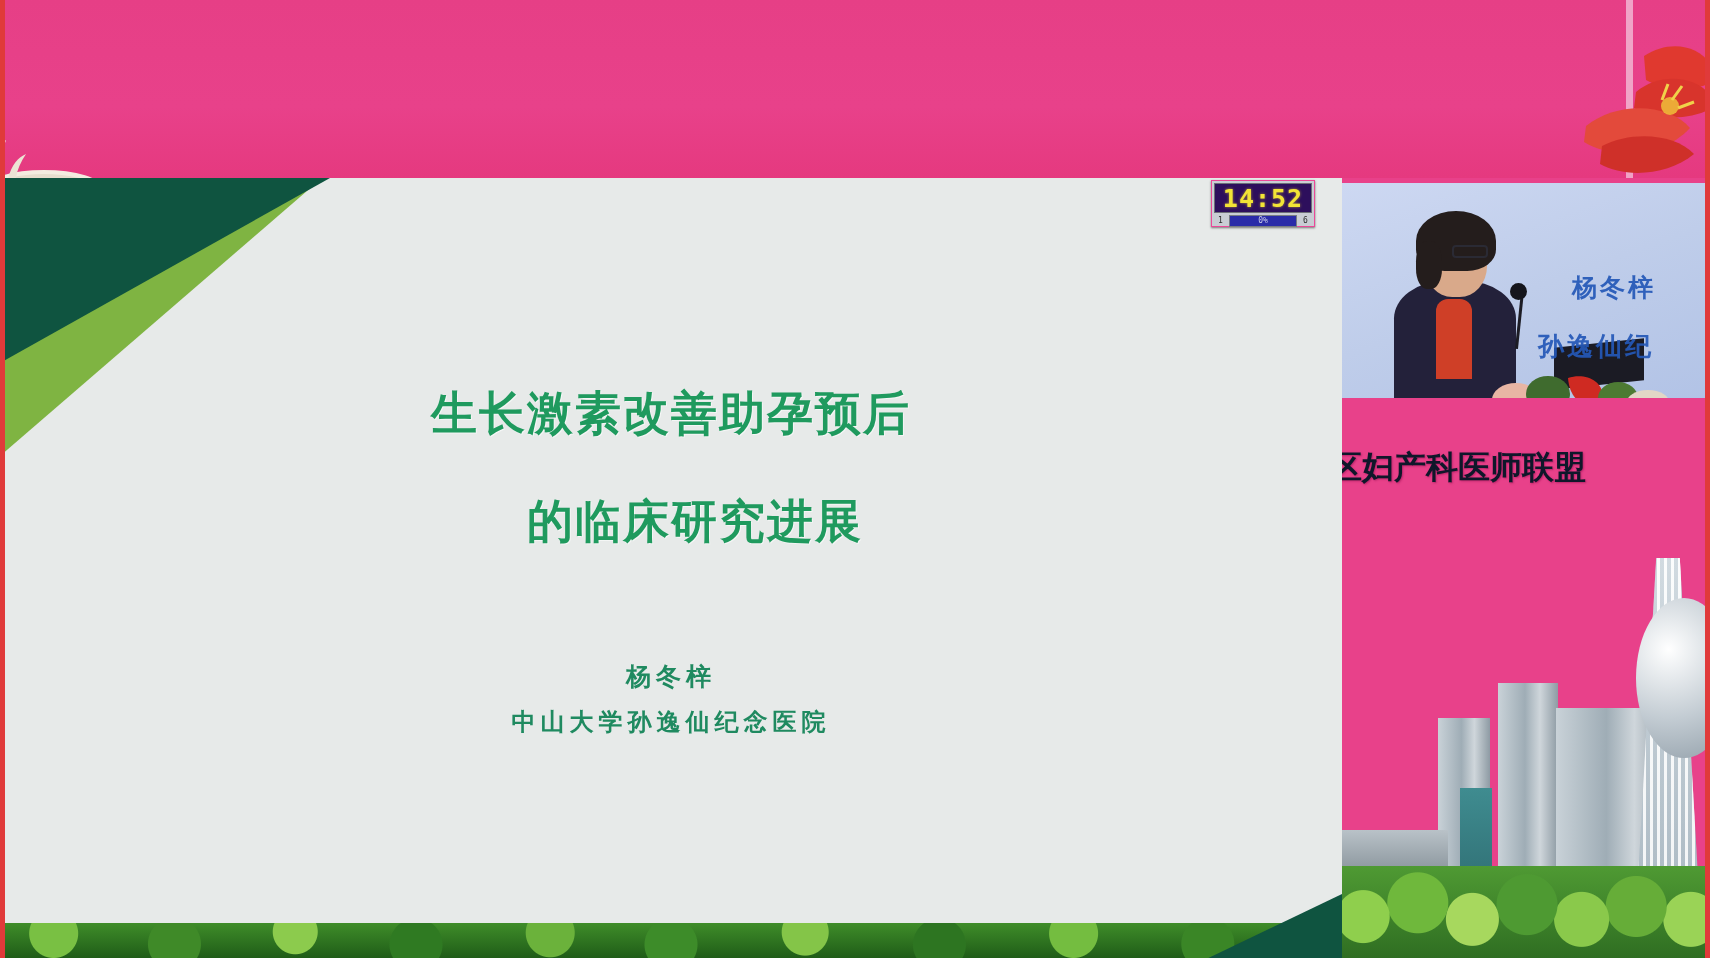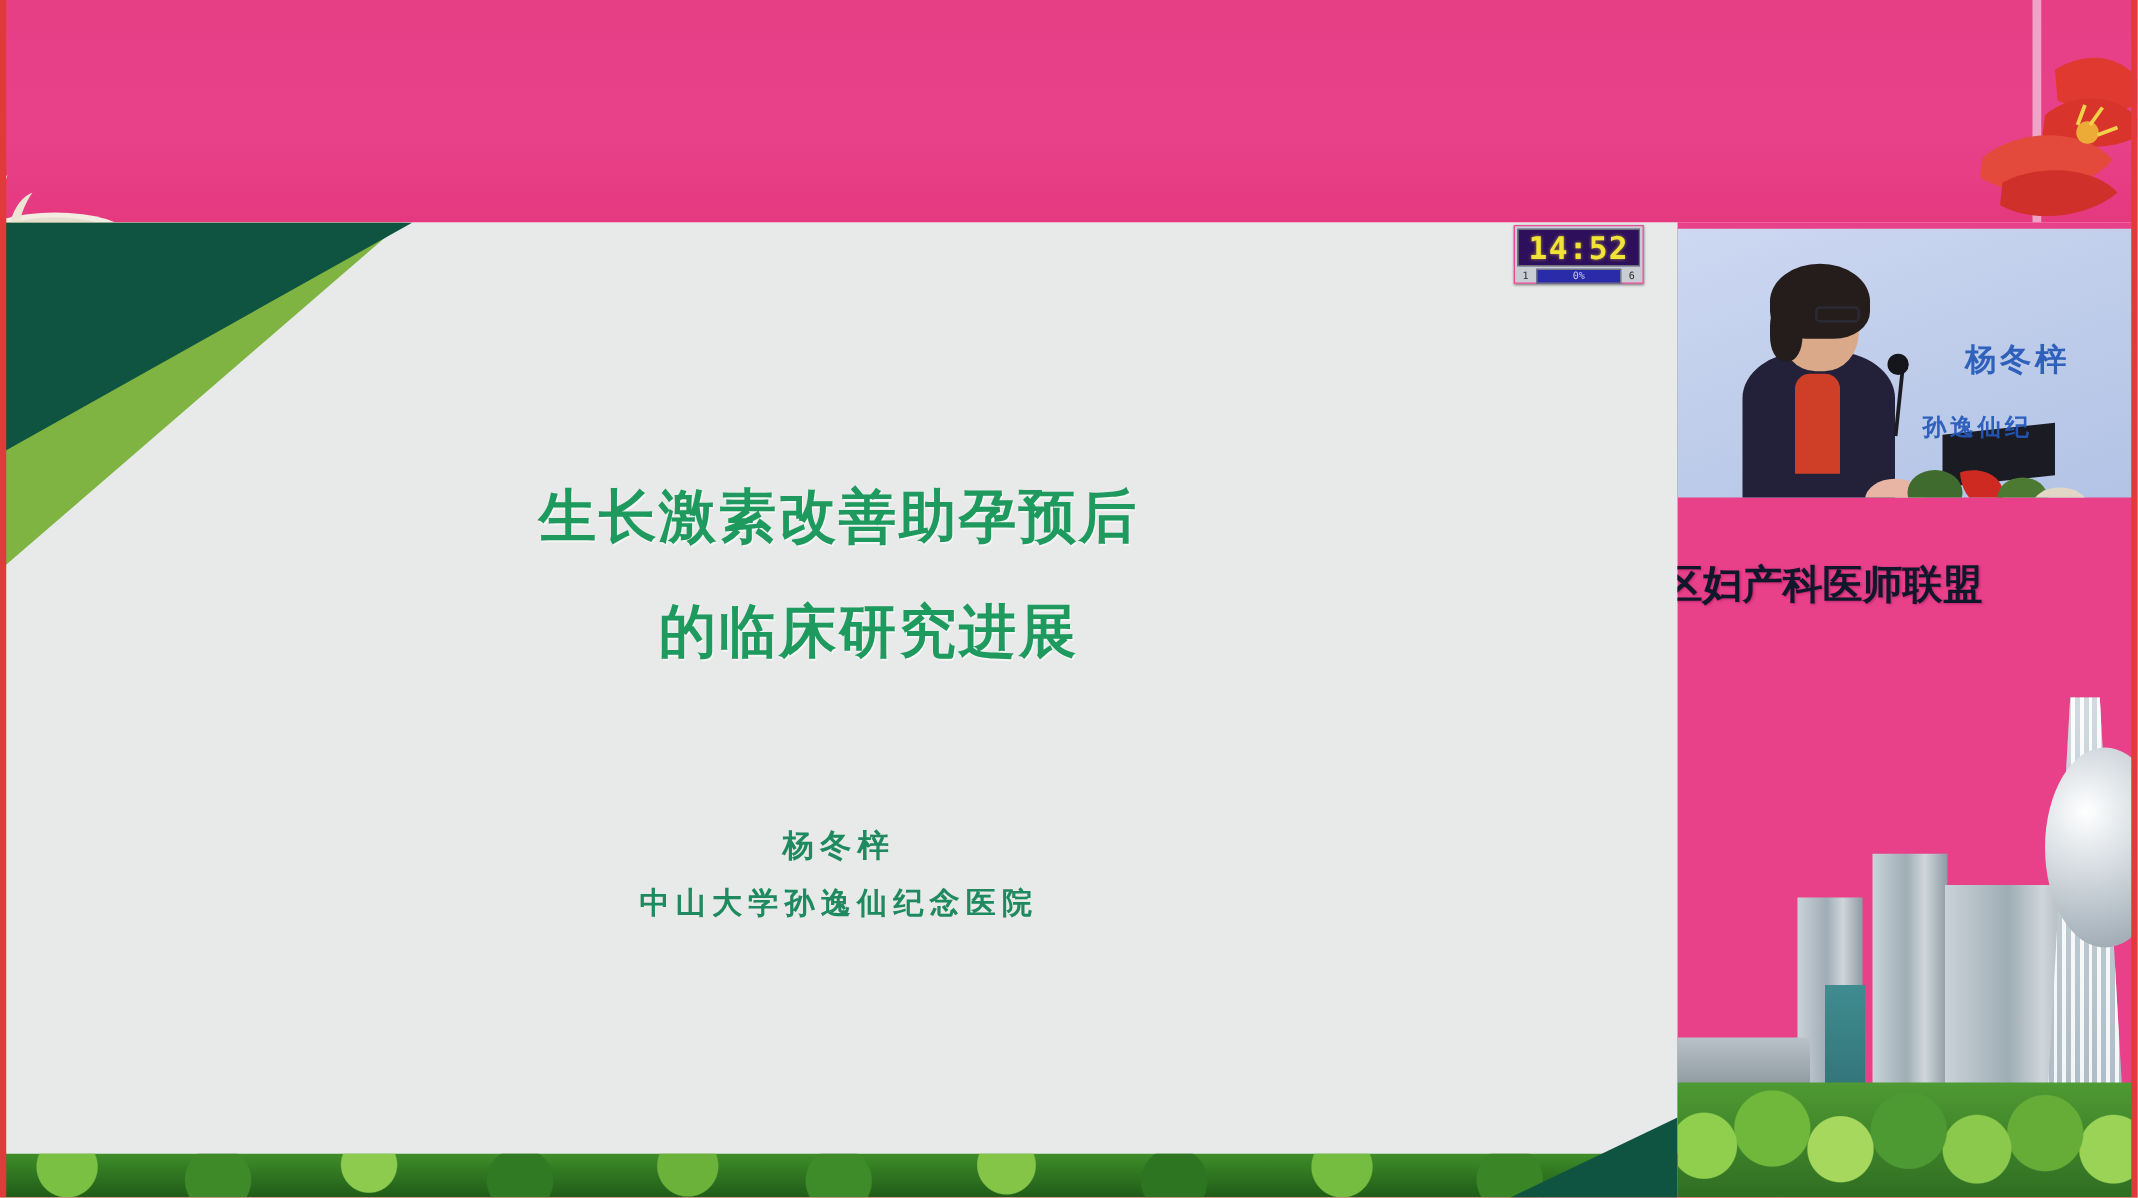--- a/index.html
+++ b/index.html
@@ -116,21 +116,21 @@
     text-align:center;
     color:#1f9a5e;
     font-weight:bold;
     font-size:46px;
     letter-spacing:2px;
     font-family:"DejaVu Sans","Liberation Sans",sans-serif;
     text-shadow:1px 1px 0 rgba(255,255,255,.55);
     white-space:nowrap;
   }
   #slide-title-1 { top:205px; }
-  #slide-title-2 { top:297px;padding-left:48px; }
+  #slide-title-2 { top:313px;padding-left:48px; }
 
   .slide-presenter {
     position:absolute; left:0; right:0;
     text-align:center;
     color:#1f8a60;
     font-weight:bold;
     font-size:25px;
     letter-spacing:5px;
     font-family:"DejaVu Serif","Liberation Serif",serif;
     white-space:nowrap;
@@ -280,21 +280,21 @@
   .v-screen-text {
     position:absolute;
     color:#2458b8;
     font-weight:bold;
     font-family:"DejaVu Sans","Liberation Sans",sans-serif;
     white-space:nowrap;
     letter-spacing:3px;
     opacity:.92;
   }
   #v-screen-name { left:230px; top:88px; font-size:25px; }
-  #v-screen-org  { left:196px; top:146px; font-size:19px; }
+  #v-screen-org  { left:196px; top:146px; font-size:26px; }
   .v-flowers {
     position:absolute;
     left:148px; bottom:-18px;
     width:190px; height:52px;
   }
 
   
   #right-label {
     position:absolute;
     left:0; top:268px;

